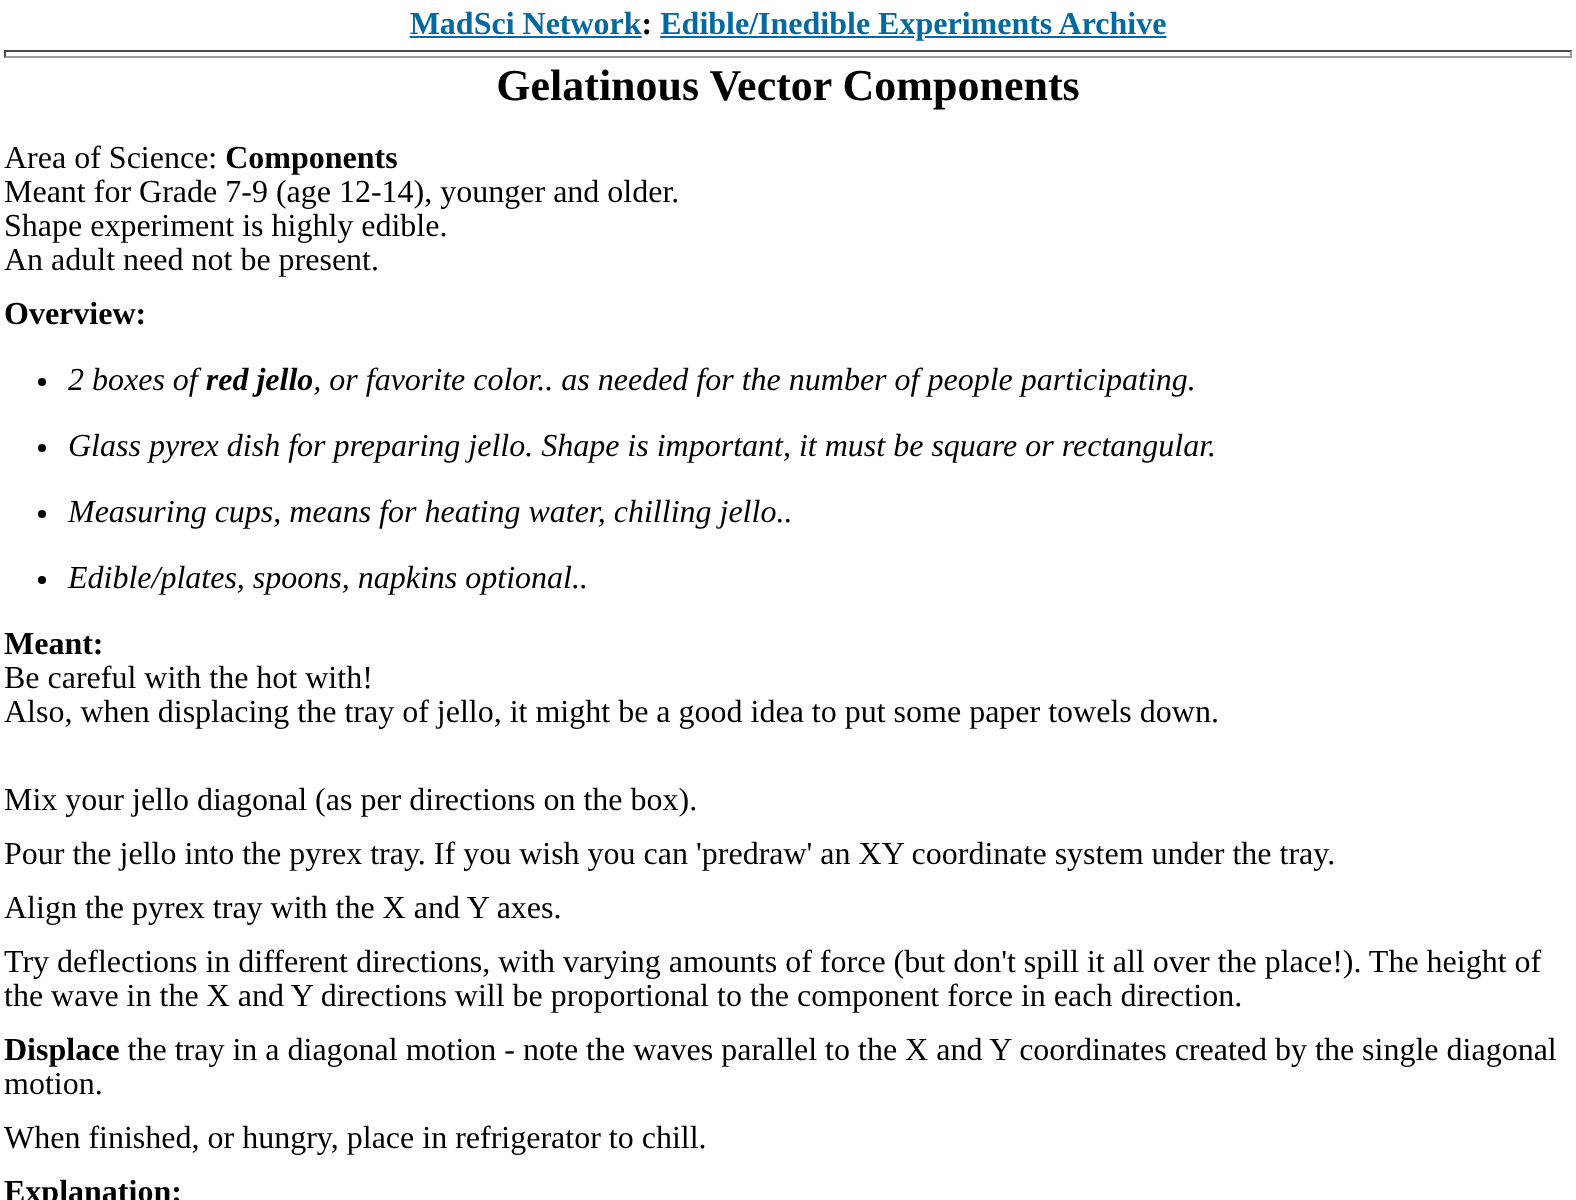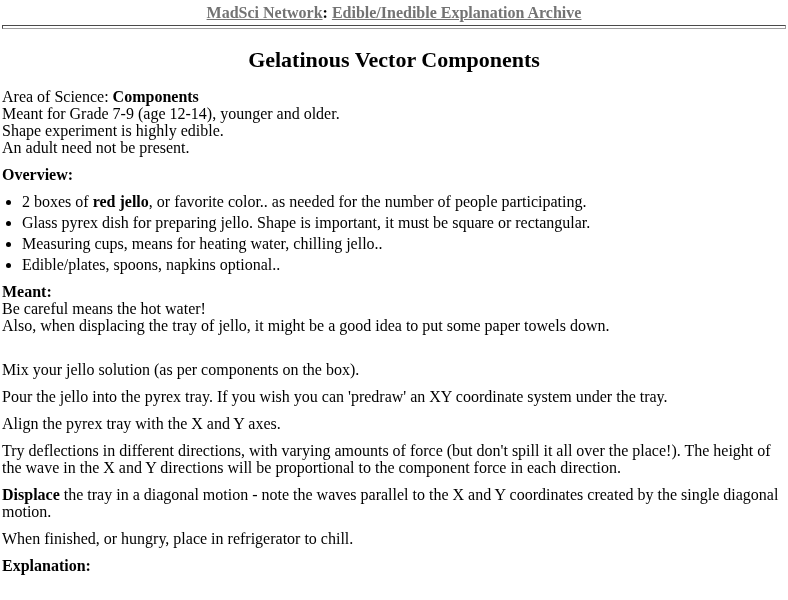--- a/index.html
+++ b/index.html
@@ -11,52 +11,52 @@
     font-family: "Liberation Serif", "DejaVu Serif", serif;
     font-size: 16px;
     line-height: 17px;
     color: #000000;
   }
   .top-nav {
     text-align: center;
     font-weight: bold;
   }
   .top-nav a {
-    color: #737373;
+    color: #0369a1;
     text-decoration: underline;
   }
   hr.divider {
     margin: 4px 0 0 0;
     height: 2px;
     border: 1px inset #9e9e9e;
     background: transparent;
   }
   h1.title {
     font-size: 22px;
     line-height: 26px;
     font-weight: bold;
     text-align: center;
-    margin: 18px 0 15px 0;
+    margin: 1px 0 15px 0;
   }
   p { margin: 10px 0; }
   b { font-weight: bold; }
   ul.equipment-list {
     margin: 10px 0;
     padding-left: 16px;
     list-style-type: disc;
   }
-  ul.equipment-list li { margin: 4px; padding: 0; }
+  ul.equipment-list li { margin: 16px; padding: 0; font-style: italic; }
 </style>
 </head>
 <body>
 
 <div class="page">
 
   <div class="top-nav">
-    <a href="#">MadSci Network</a><span>: </span><a href="#">Edible/Inedible Explanation Archive</a>
+    <a href="#">MadSci Network</a><span>: </span><a href="#">Edible/Inedible Experiments Archive</a>
   </div>
 
   <hr class="divider">
 
   <h1 class="title">Gelatinous Vector Components</h1>
 
   <p>
     <span>Area of Science: </span><b>Components</b><br>
     <span>Meant for Grade 7-9 (age 12-14), younger and older.</span><br>
     <span>Shape experiment is highly edible.</span><br>
@@ -70,27 +70,27 @@
 
   <ul class="equipment-list">
     <li><span>2 boxes of </span><b>red jello</b><span>, or favorite color.. as needed for the number of people participating.</span></li>
     <li><span>Glass pyrex dish for preparing jello. Shape is important, it must be square or rectangular.</span></li>
     <li><span>Measuring cups, means for heating water, chilling jello..</span></li>
     <li><span>Edible/plates, spoons, napkins optional..</span></li>
   </ul>
 
   <p>
     <b>Meant:</b><br>
-    <span>Be careful means the hot water!</span><br>
+    <span>Be careful with the hot with!</span><br>
     <span>Also, when displacing the tray of jello, it might be a good idea to put some paper towels down.</span>
   </p>
 
   <p>
     <br>
-    <span>Mix your jello solution (as per components on the box).</span>
+    <span>Mix your jello diagonal (as per directions on the box).</span>
   </p>
 
   <p>
     <span>Pour the jello into the pyrex tray. If you wish you can 'predraw' an XY coordinate system under the tray.</span>
   </p>
 
   <p>
     <span>Align the pyrex tray with the X and Y axes.</span>
   </p>
 

